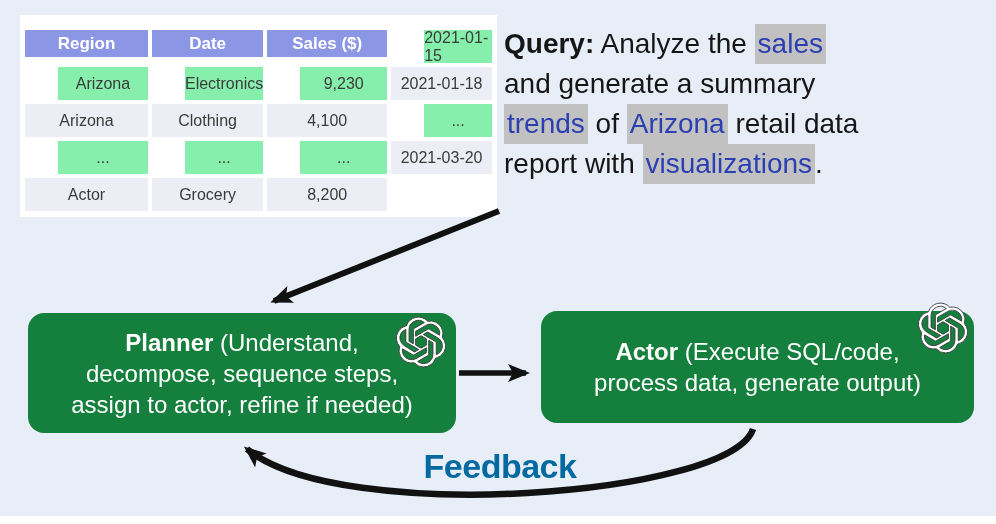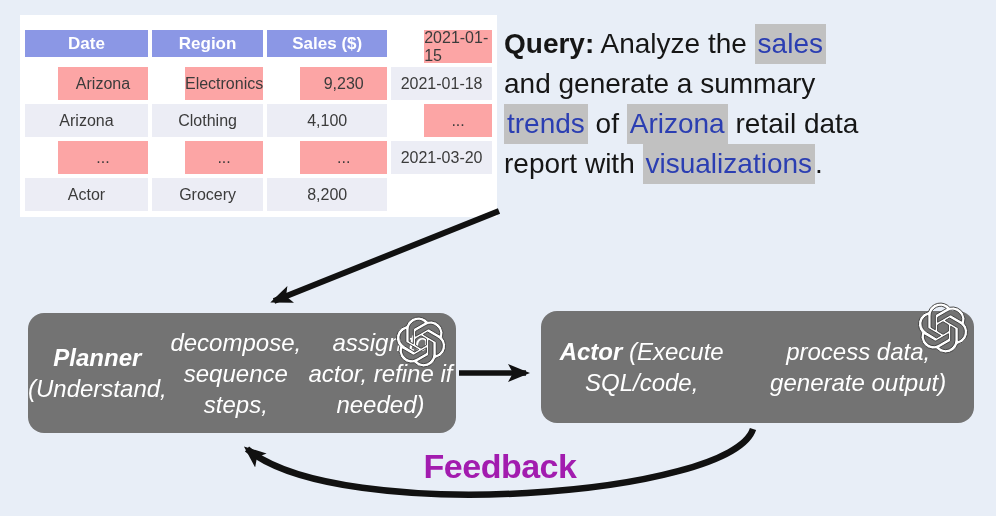--- a/index.html
+++ b/index.html
@@ -15,65 +15,65 @@
   .table-panel{
     position:absolute;left:20px;top:15px;width:477px;
     background:#ffffff;padding:15px 5px 6px 5px;box-sizing:border-box;
   }
   .data-grid{display:grid;grid-template-columns:1.22fr 1fr 1.19fr 1fr;gap:4px;}
   .cell{
     display:flex;align-items:center;justify-content:center;
     font-size:16px;color:#3b3b3b;height:33px;
   }
   .cell.th{background:#8B97E5;color:#ffffff;font-weight:bold;font-size:17px;height:27px;}
-  .cell.odd{background:#fca5a5;margin-left:33px;}
+  .cell.odd{background:#86efac;margin-left:33px;}
   .cell.even{background:#ECEDF5;}
 
   
   .query-block{
     position:absolute;left:504px;top:24px;width:488px;
     font-size:28px;line-height:40px;color:#161616;
   }
   .query-block .b{font-weight:bold;margin-top:28px;}
   .query-block .hl{
     background:#C1C1C1;color:#2B3EB2;font-weight:normal;
     padding:4px 3px 5px 3px;
   }
 
   
   .agent-box{
-    position:absolute;background:#737373;border-radius:16px;
-    display:flex;flex-direction:row;align-items:center;justify-content:center;
-    color:#ffffff;text-align:center;font-size:24px;line-height:31px;font-style:italic;
+    position:absolute;background:#15803d;border-radius:16px;
+    display:flex;flex-direction:column;align-items:center;justify-content:center;
+    color:#ffffff;text-align:center;font-size:24px;line-height:31px;
   }
   .agent-box .b{font-weight:bold;}
   #planner-box{left:28px;top:313px;width:428px;height:120px;}
   #actor-box{left:541px;top:311px;width:433px;height:112px;}
 
   .openai-icon{position:absolute;width:54px;height:54px;z-index:6;}
   #planner-logo{left:394px;top:315px;}
   #actor-logo{left:916px;top:301px;}
 
   
   #arrow-layer{position:absolute;left:0;top:0;width:996px;height:524px;pointer-events:none;z-index:4;}
 
   .feedback-label{
     position:absolute;left:380px;top:447px;width:240px;text-align:center;
-    font-size:34px;font-weight:bold;color:#a21caf;letter-spacing:-0.5px;
+    font-size:34px;font-weight:bold;color:#0369a1;letter-spacing:-0.5px;
   }
 </style>
 </head>
 <body>
 
 <div id="canvas">
 
   <div class="table-panel">
     <div class="data-grid">
+        <div class="cell th">Region</div>
         <div class="cell th">Date</div>
-        <div class="cell th">Region</div>
         <div class="cell th">Sales ($)</div>
         <div class="cell odd">2021-01-15</div>
         <div class="cell odd">Arizona</div>
         <div class="cell odd">Electronics</div>
         <div class="cell odd">9,230</div>
         <div class="cell even">2021-01-18</div>
         <div class="cell even">Arizona</div>
         <div class="cell even">Clothing</div>
         <div class="cell even">4,100</div>
         <div class="cell odd">...</div>

